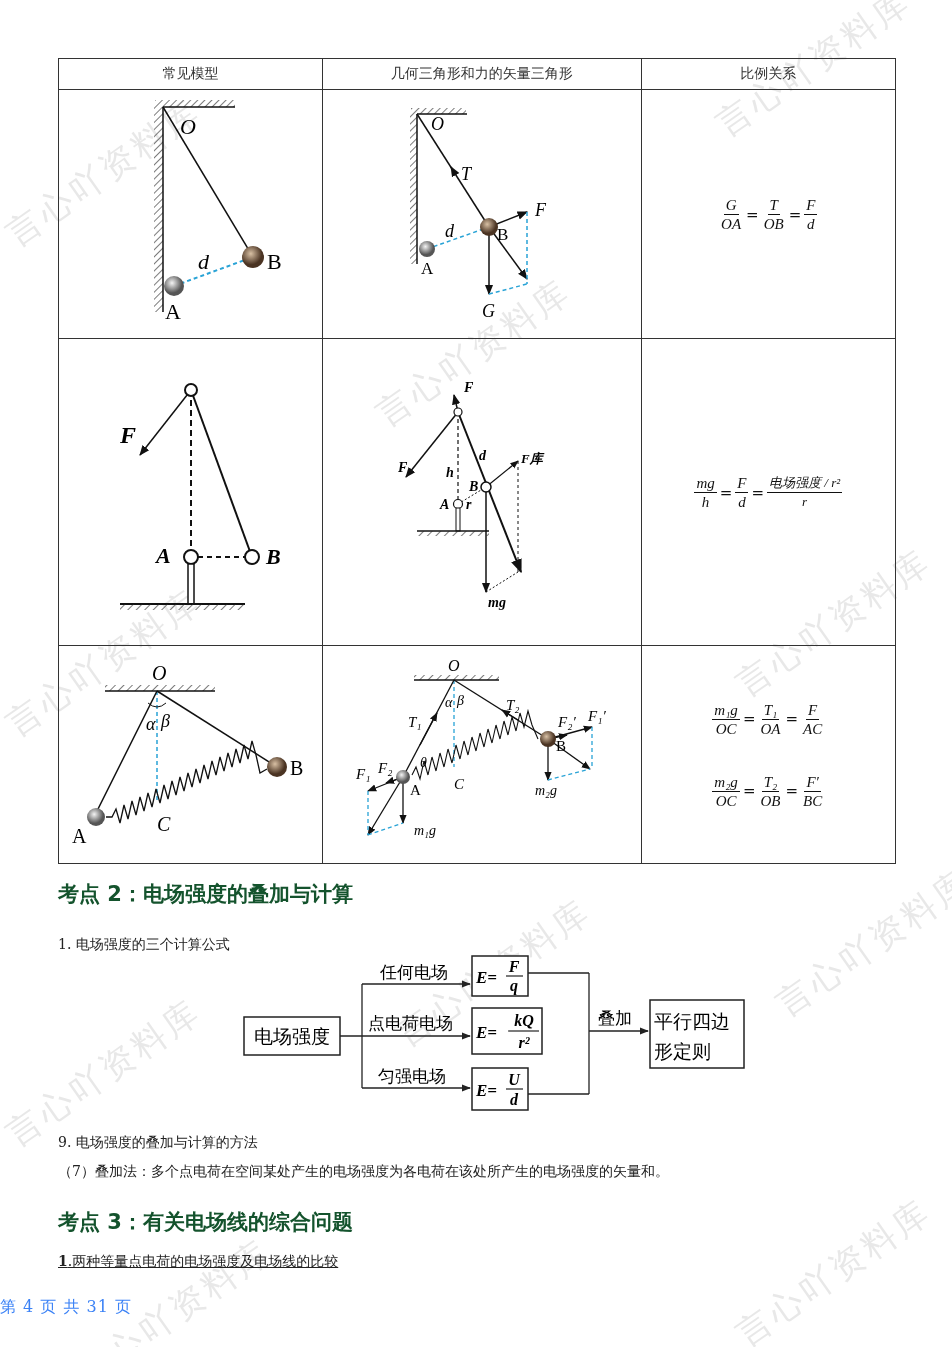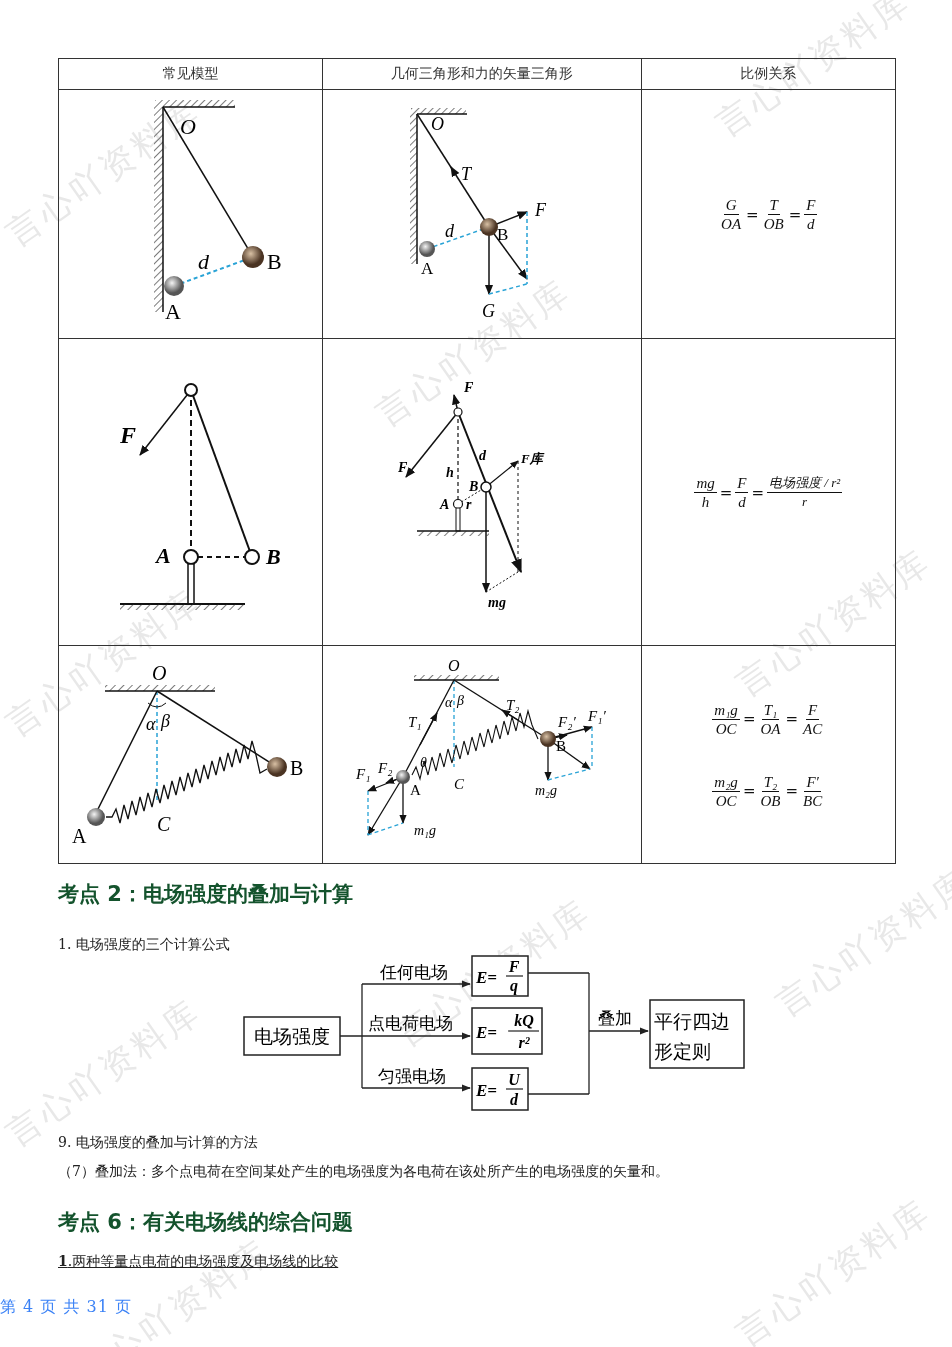--- a/index.html
+++ b/index.html
@@ -344,16 +344,16 @@
     <text x="358" y="74" font-size="17">叠加</text>
     <rect x="410" y="50" width="94" height="68" fill="#fff" stroke="#222" stroke-width="1.5"></rect>
     <text x="414" y="78" font-size="19">平行四边</text>
     <text x="414" y="108" font-size="19">形定则</text>
   </svg>
 </div>
 
 <div class="p" style="top:1134px;">9.  电场强度的叠加与计算的方法</div>
 <div class="p" style="top:1163px;">（7）叠加法：多个点电荷在空间某处产生的电场强度为各电荷在该处所产生的电场强度的矢量和。</div>
 
-<div class="h2" style="top:1208px;">考点 6：有关电场线的综合问题</div>
+<div class="h2" style="top:1208px;">考点 3：有关电场线的综合问题</div>
 <div class="p" style="top:1253px;text-decoration:underline;"><b>1</b><span>.两种等量点电荷的电场强度及电场线的比较</span></div>
 
 <div class="footer">第 4 页 共 31 页</div>
 
 </body></html>

